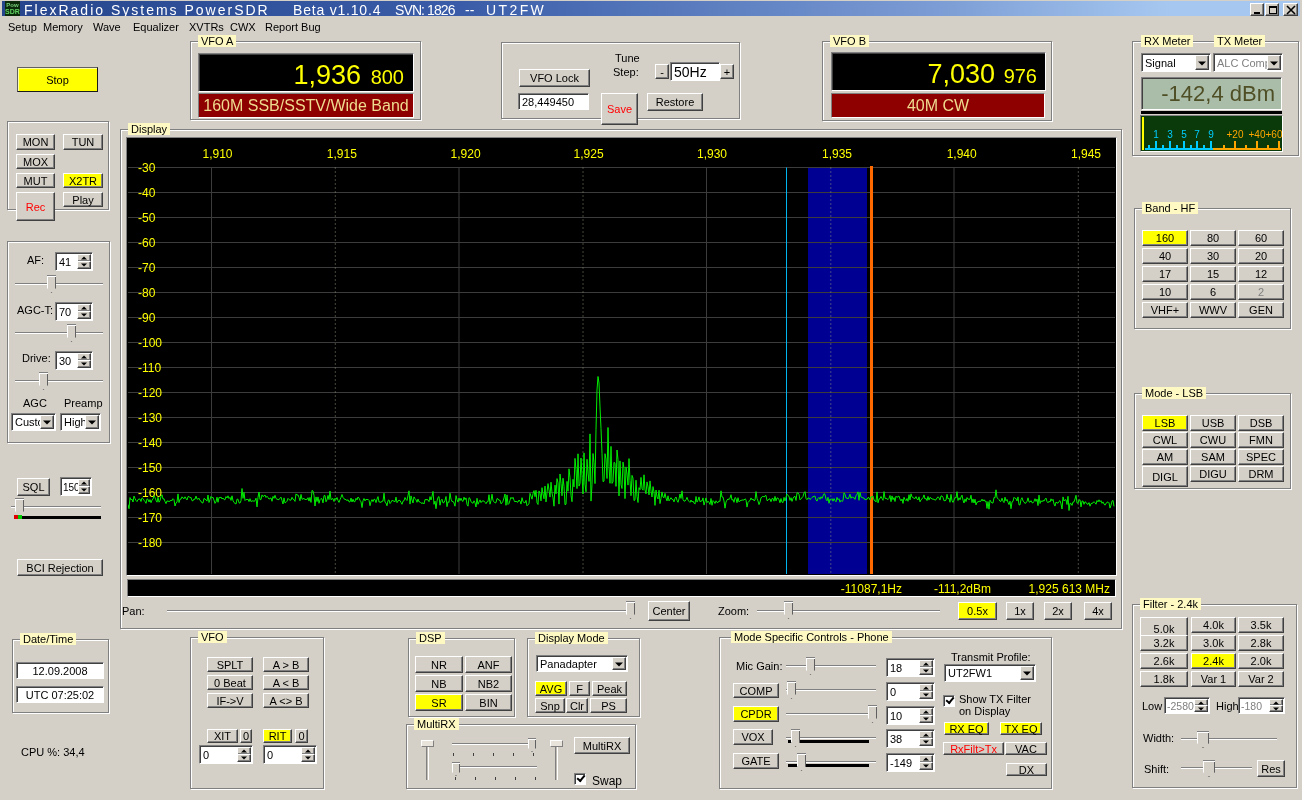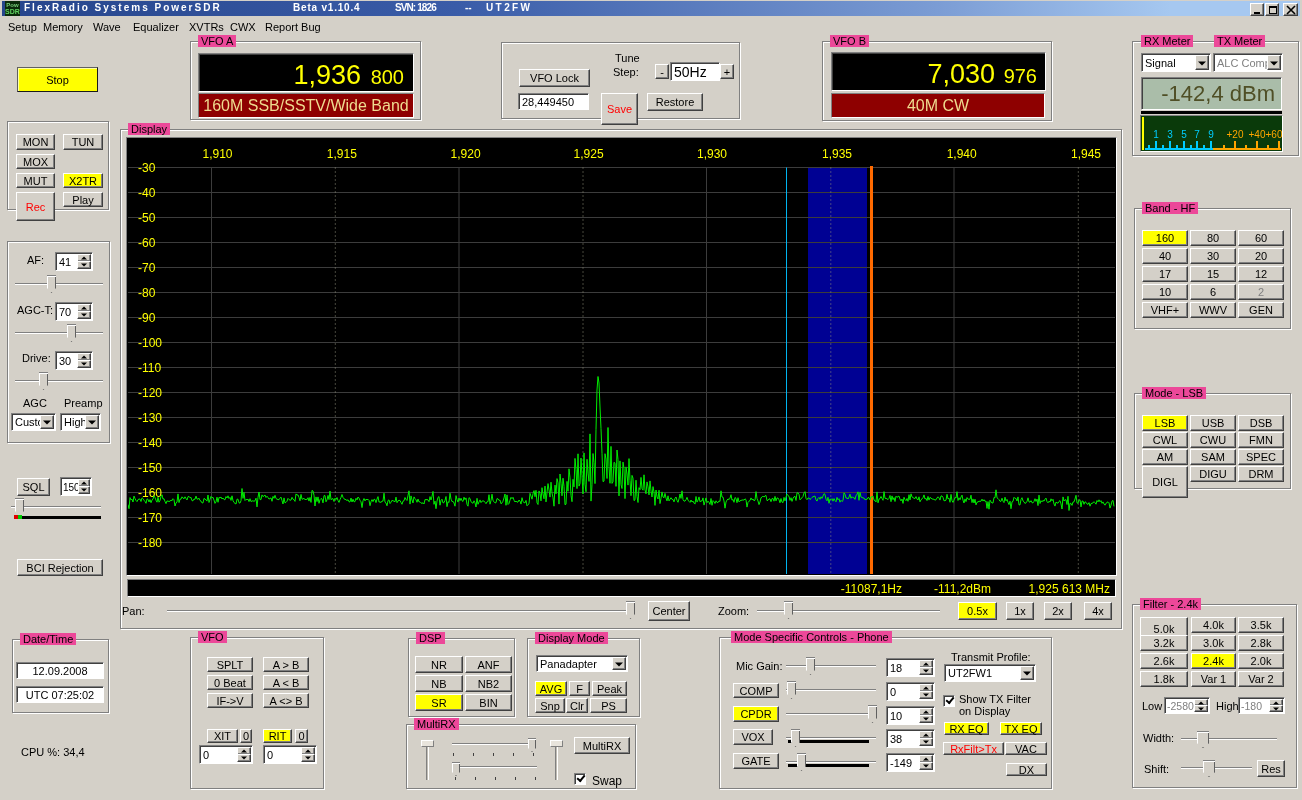--- a/index.html
+++ b/index.html
@@ -1,30 +1,30 @@
 <!DOCTYPE html>
 <html><head><meta charset="utf-8"><style>
 *{margin:0;padding:0;box-sizing:border-box}
 html,body{width:1302px;height:800px;overflow:hidden}
 body{font-family:"Liberation Sans",sans-serif;font-size:11px;color:#000;background:#d4d0c8}
 .ab{position:absolute}
 #win{position:relative;width:1302px;height:800px;background:#d4d0c8}
 
 #title{left:2px;top:1px;width:1298px;height:15px;background:linear-gradient(90deg,#26458c 0,#3a5ca8 35%,#7b9cd4 72%,#a6c8f0 90%)}
-#title .txt{top:1px;font-size:10px;font-weight:bold;color:#fff;white-space:pre}
+#title .txt{top:1px;font-size:14px;font-weight:normal;color:#fff;white-space:pre}
 .tbtn{top:2px;height:13px;background:#d4d0c8;border:1px solid;border-color:#fff #404040 #404040 #fff;box-shadow:inset -1px -1px 0 #808080}
 
 #menubar{left:0;top:16px;width:1302px;height:20px;background:#d4d0c8}
 .mi{top:5px;font-size:11px}
 
 .btn{background:#d4d0c8;border:1px solid;border-color:#fff #404040 #404040 #fff;box-shadow:inset -1px -1px 0 #808080;display:flex;align-items:center;justify-content:center;font-size:11px;white-space:nowrap}
 .by{background:#ff0}
 .red{color:#f00}
 .gb{border:1px solid #808080;box-shadow:1px 1px 0 #fff,inset 1px 1px 0 #fff}
-.gb>.lbl{position:absolute;top:-7px;left:7px;background:#ec4899;padding:0 3px;font-size:11px;white-space:nowrap}
+.gb>.lbl{position:absolute;top:-7px;left:7px;background:#fef9c3;padding:0 3px;font-size:11px;white-space:nowrap}
 .tf{background:#fff;border:1px solid;border-color:#808080 #fff #fff #808080;box-shadow:inset 1px 1px 0 #404040;font-size:11px;display:flex;align-items:center;padding-left:3px;white-space:nowrap}
 .ctr{justify-content:center;padding-left:0}
 .spin{background:#fff;border:1px solid;border-color:#808080 #fff #fff #808080;box-shadow:inset 1px 1px 0 #404040}
 .spin .v{position:absolute;left:3px;top:50%;transform:translateY(-50%);font-size:11px;white-space:nowrap}
 .sb{position:absolute;right:1px;width:14px;background:#d4d0c8;border:1px solid;border-color:#fff #404040 #404040 #fff;box-shadow:inset -1px -1px 0 #808080}
 .sb i{position:absolute;left:50%;top:50%;transform:translate(-50%,-50%);width:0;height:0;border-left:3px solid transparent;border-right:3px solid transparent}
 .sb.up i{border-bottom:3px solid #000}
 .sb.dn i{border-top:3px solid #000}
 .dd{background:#fff;border:1px solid;border-color:#808080 #fff #fff #808080;box-shadow:inset 1px 1px 0 #404040;font-size:11px;display:flex;align-items:center;padding-left:3px;white-space:nowrap;overflow:hidden}
 .dd .da{position:absolute;right:1px;top:1px;bottom:1px;width:14px;background:#d4d0c8;border:1px solid;border-color:#fff #404040 #404040 #fff;box-shadow:inset -1px -1px 0 #808080}
@@ -476,21 +476,21 @@
       <span class="lbl">Mode - LSB</span>
   <div class="ab btn by" style="left:7px;top:21px;width:46px;height:16px">LSB</div>
   <div class="ab btn" style="left:55px;top:21px;width:46px;height:16px">USB</div>
   <div class="ab btn" style="left:103px;top:21px;width:46px;height:16px">DSB</div>
   <div class="ab btn" style="left:7px;top:38px;width:46px;height:16px">CWL</div>
   <div class="ab btn" style="left:55px;top:38px;width:46px;height:16px">CWU</div>
   <div class="ab btn" style="left:103px;top:38px;width:46px;height:16px">FMN</div>
   <div class="ab btn" style="left:7px;top:55px;width:46px;height:16px">AM</div>
   <div class="ab btn" style="left:55px;top:55px;width:46px;height:16px">SAM</div>
   <div class="ab btn" style="left:103px;top:55px;width:46px;height:16px">SPEC</div>
-  <div class="ab btn" style="left:7px;top:72px;width:46px;height:32px">DIGL</div>
+  <div class="ab btn" style="left:7px;top:72px;width:46px;height:21px">DIGL</div>
   <div class="ab btn" style="left:55px;top:72px;width:46px;height:16px">DIGU</div>
   <div class="ab btn" style="left:103px;top:72px;width:46px;height:16px">DRM</div>
 </div>
 
 <div class="ab gb" style="left:1132px;top:604px;width:165px;height:184px">
       <span class="lbl">Filter - 2.4k</span>
   <div class="ab btn" style="left:7px;top:12px;width:48px;height:24px">5.0k</div>
   <div class="ab btn" style="left:58px;top:12px;width:45px;height:16px">4.0k</div>
   <div class="ab btn" style="left:105px;top:12px;width:46px;height:16px">3.5k</div>
   <div class="ab btn" style="left:7px;top:30px;width:48px;height:16px">3.2k</div>

